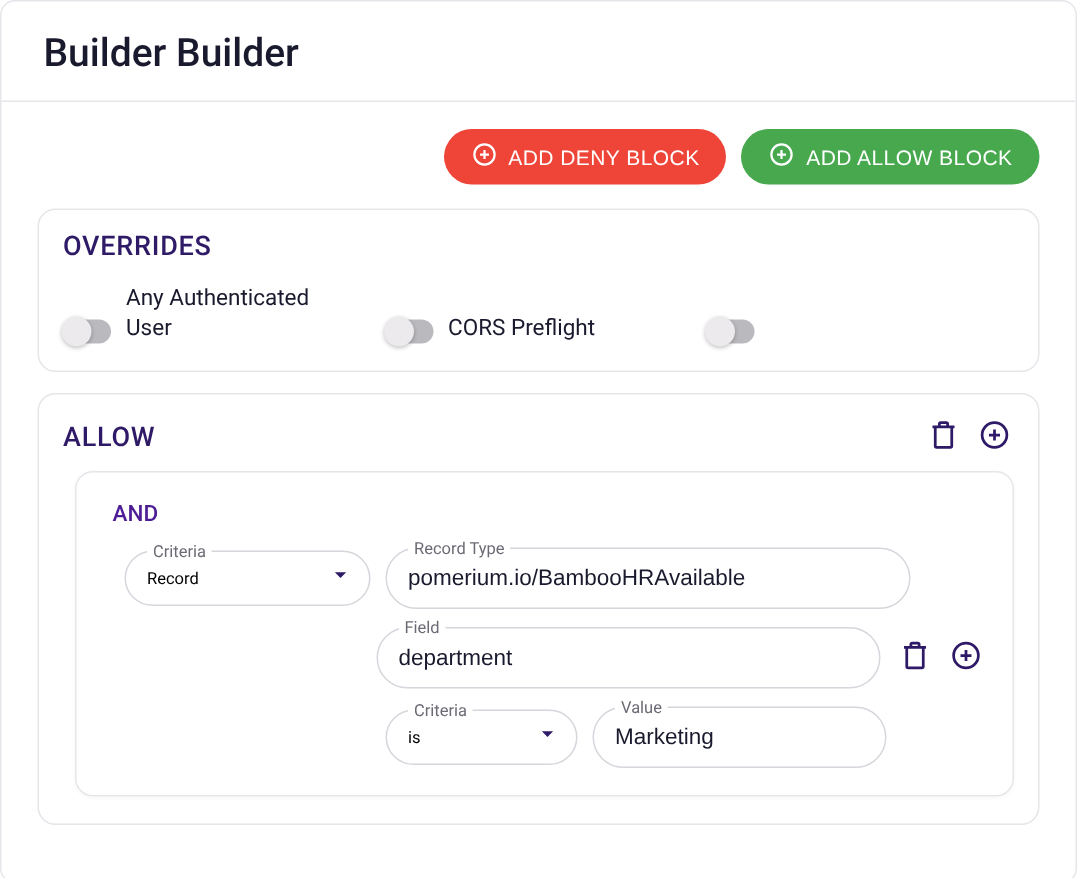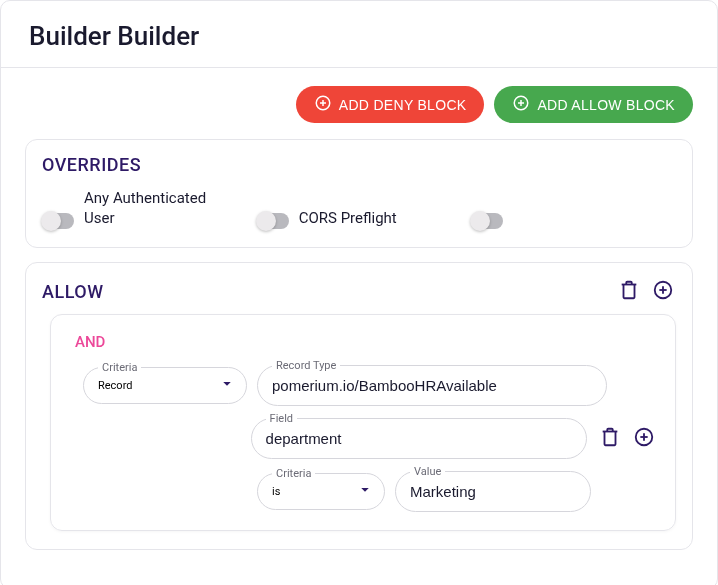--- a/index.html
+++ b/index.html
@@ -135,21 +135,21 @@
   border: 1px solid #e5e5ea;
   border-radius: 12px;
   padding: 18px 18px 18px 18px;
   margin-top: 8px;
   margin-left: 8px;
   box-shadow: 0 1px 3px rgba(0,0,0,0.04);
 }
 .rule-title {
   font-size: 15px;
   font-weight: 500;
-  color: #ec4899;
+  color: #4c1d95;
   margin-bottom: 14px;
   margin-left: 6px;
 }
 .rule-row {
   display: flex;
   gap: 10px;
   margin-bottom: 12px;
   align-items: center;
   margin-left: 14px;
 }

